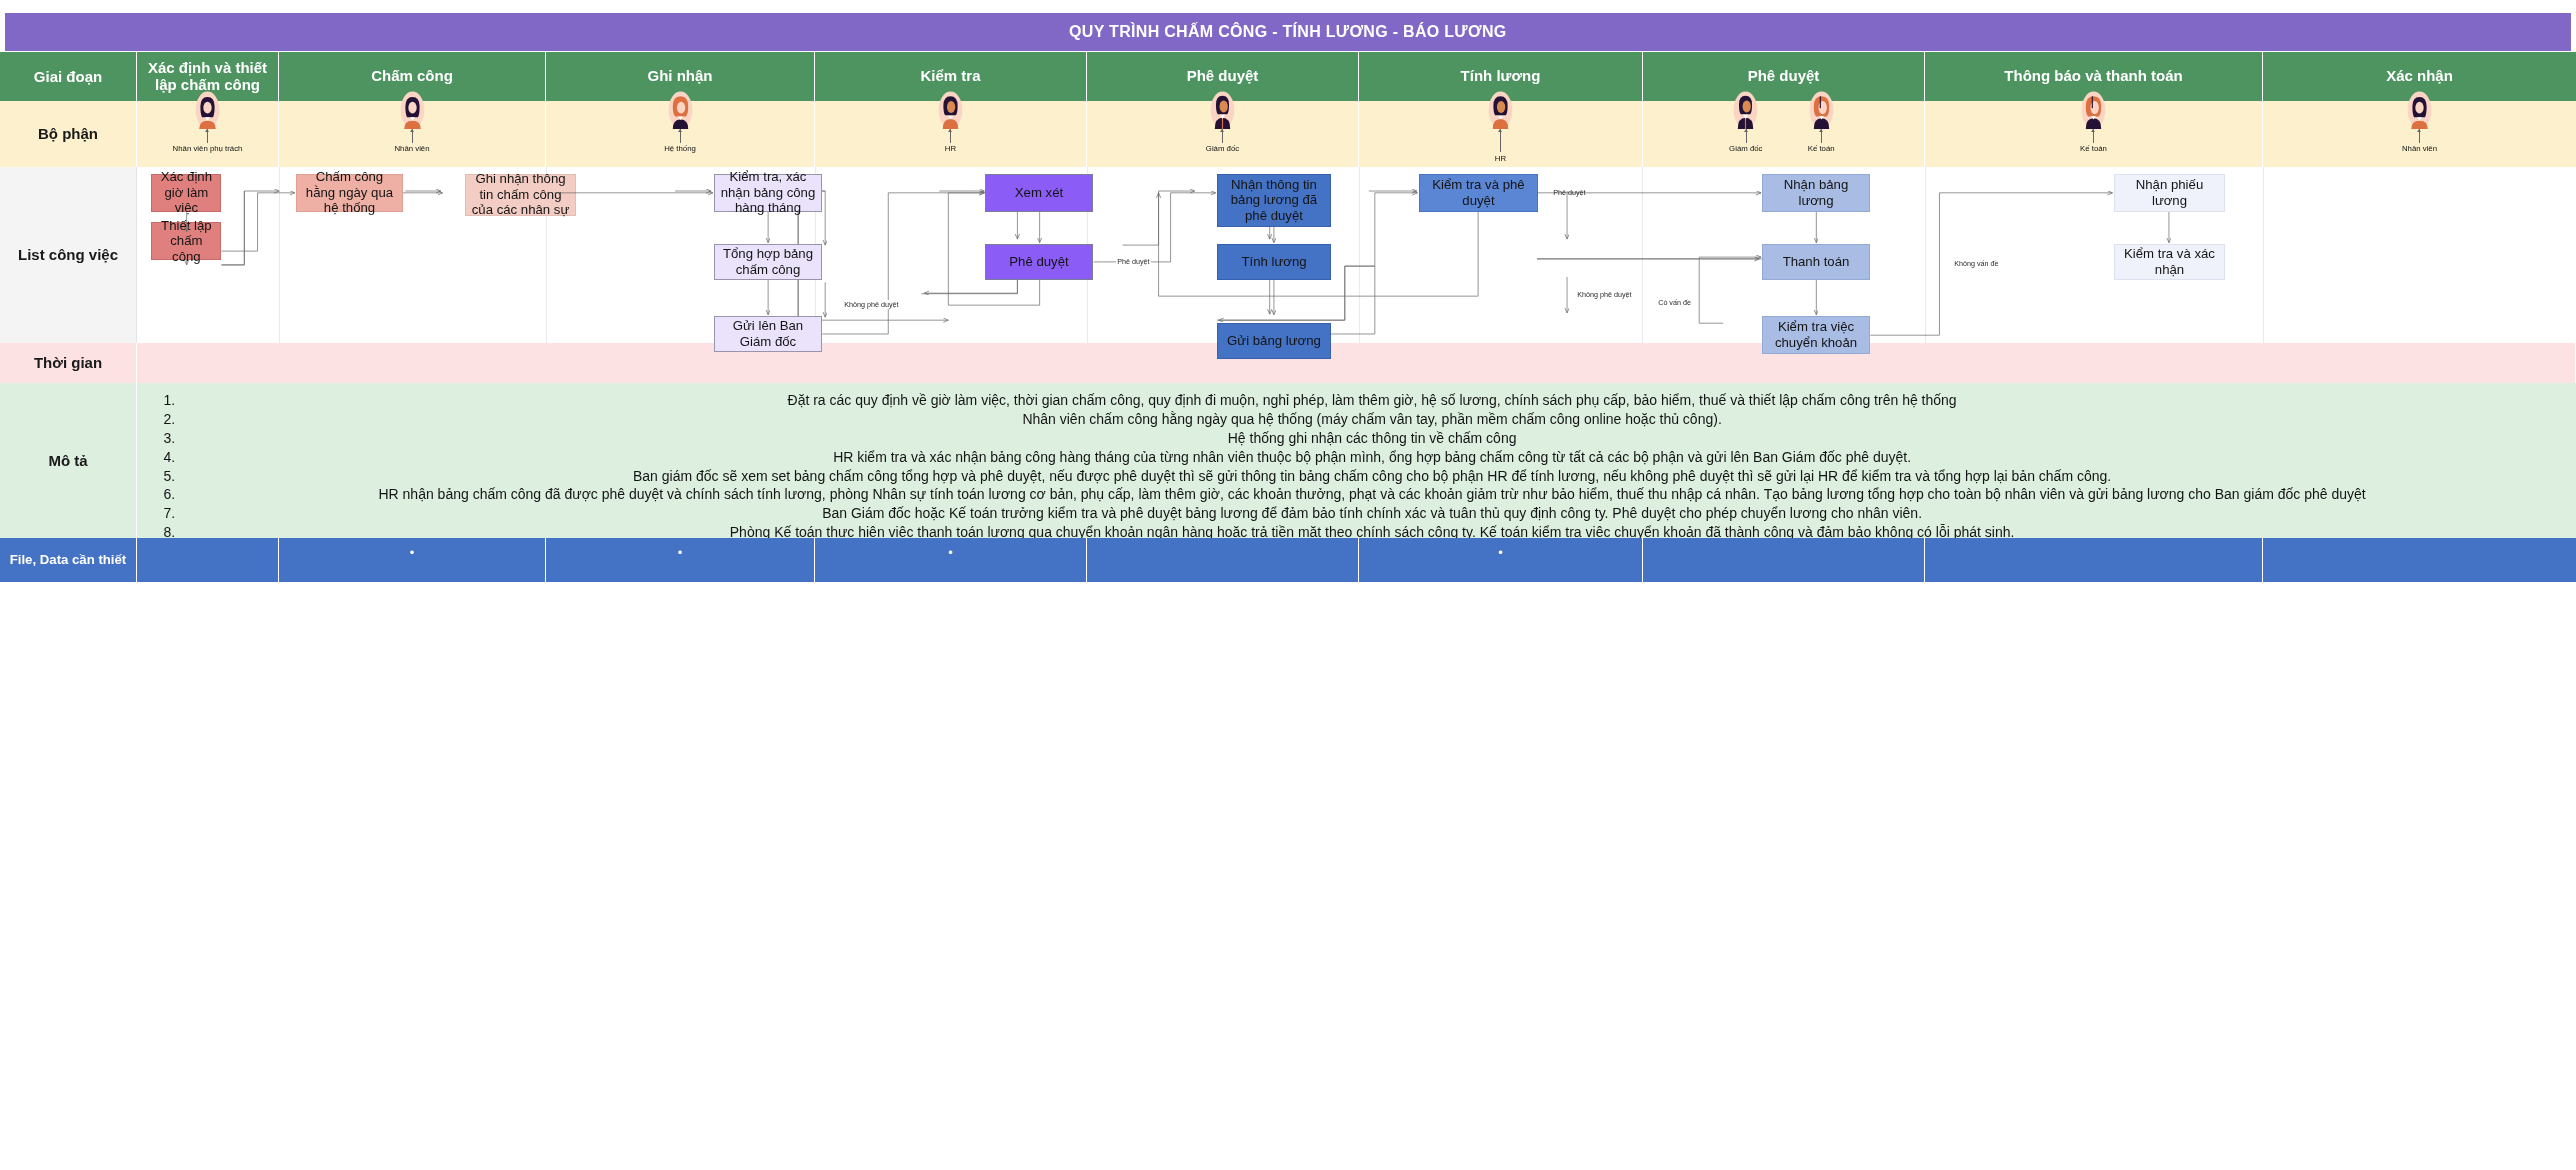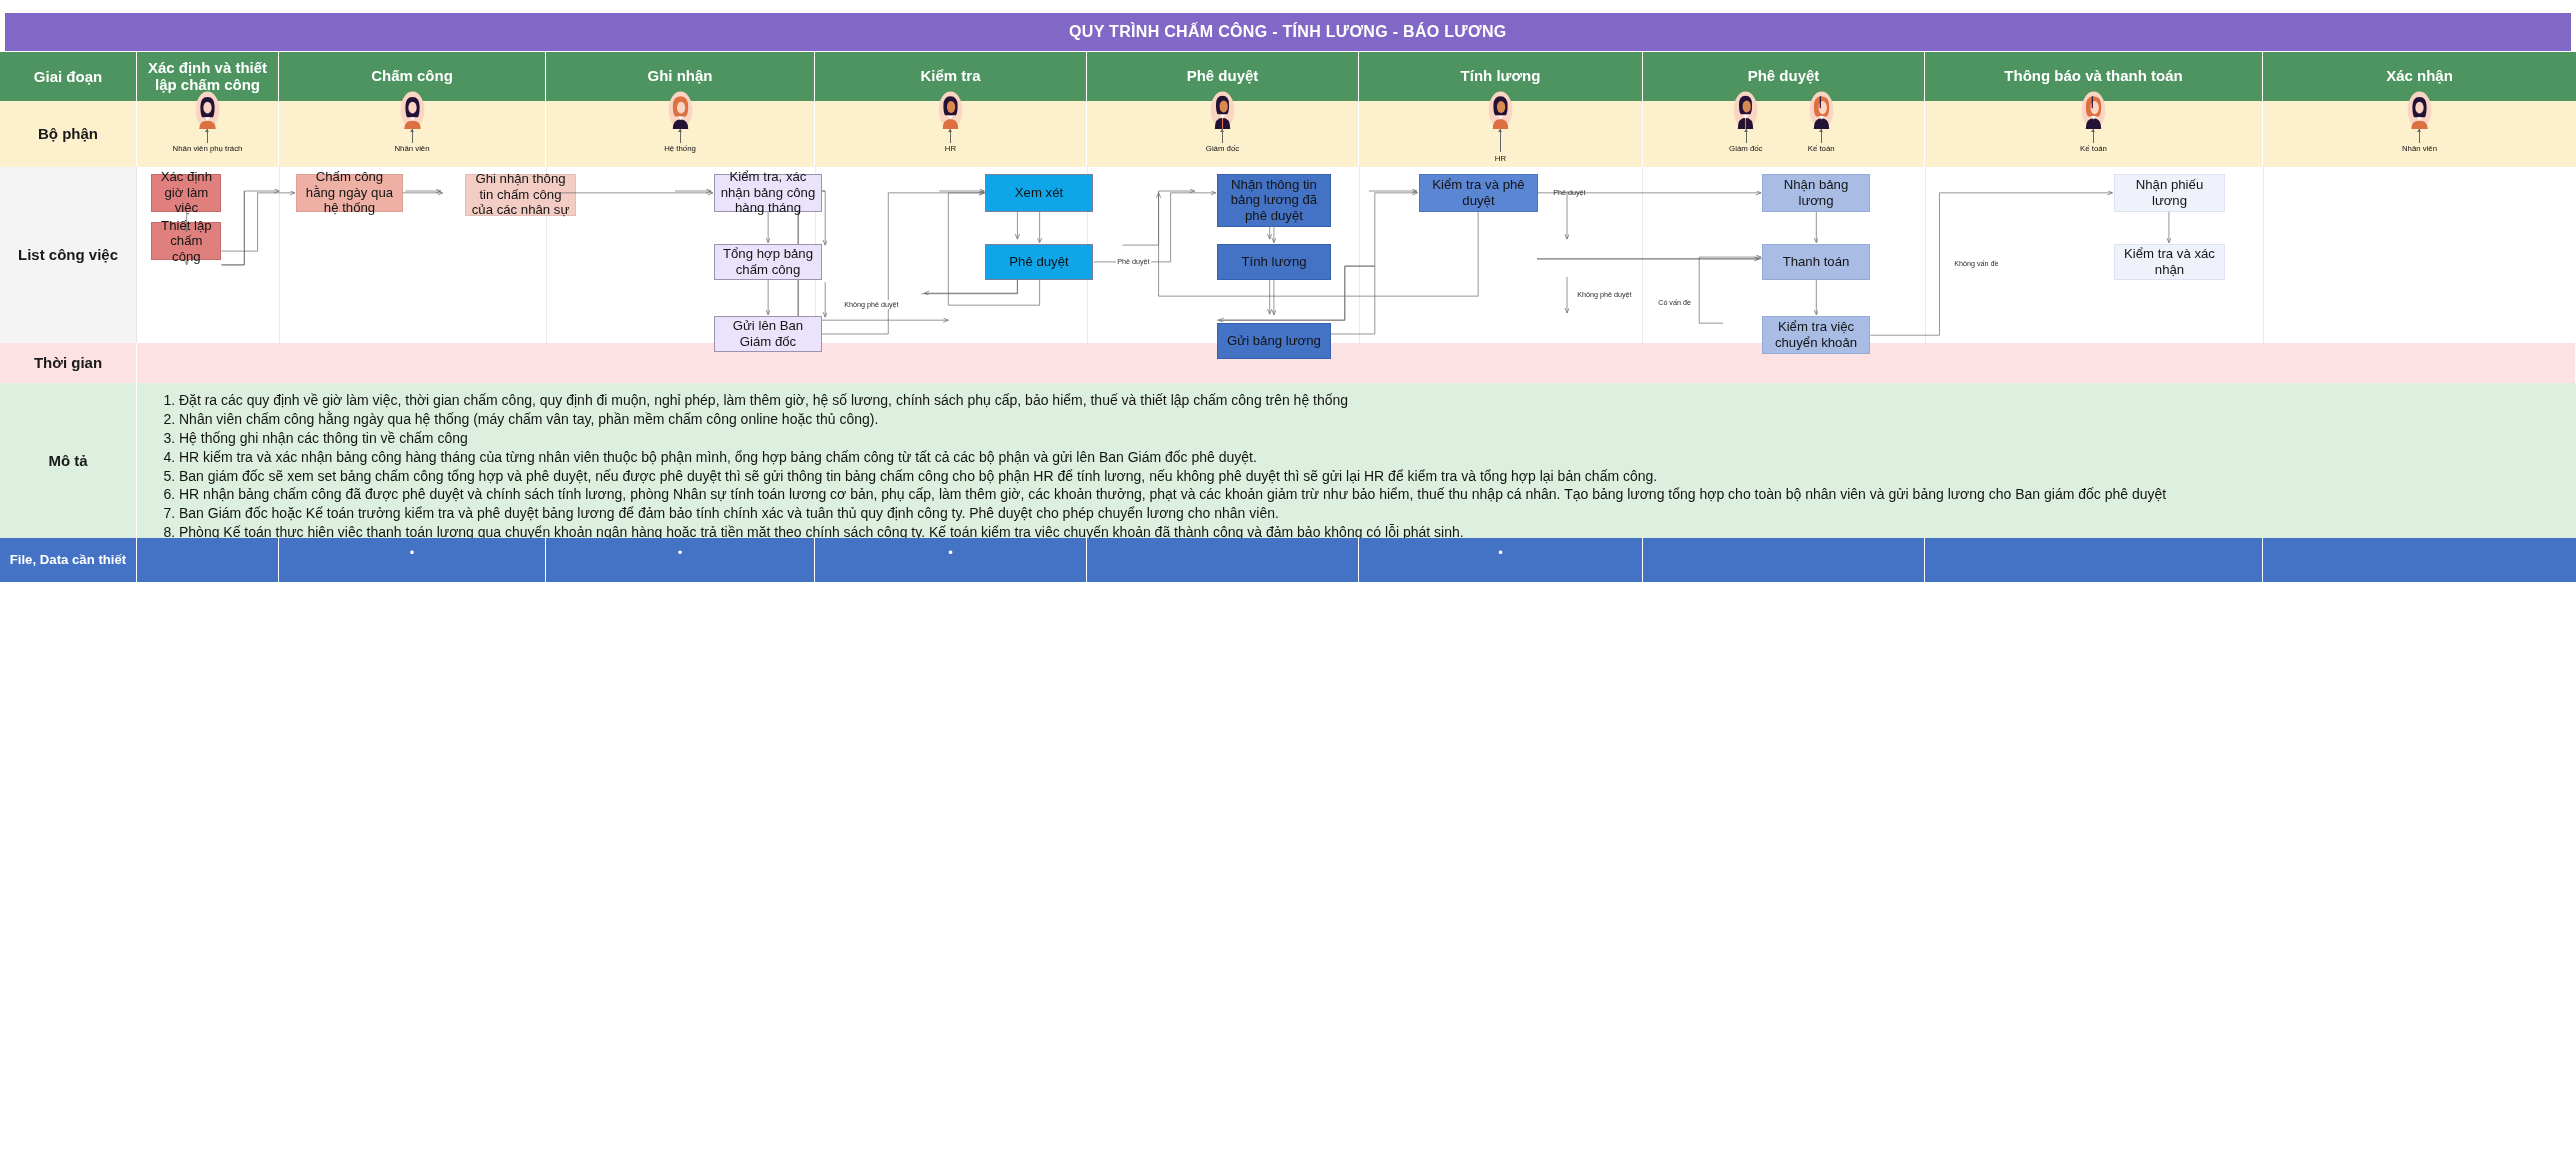--- a/index.html
+++ b/index.html
@@ -105,21 +105,21 @@
     font-size: 13.2px;
     line-height: 1.18;
     color: #141414;
     padding: 1.8px 4.8px;
     border: 0.6px solid #9aa0ac;
   }
   .n-red      { background:#e0807e; border-color:#c76b69; }
   .n-salmon   { background:#eeb0a4; border-color:#deA094; }
   .n-salmon2  { background:#f3cdc4; border-color:#e3bdb4; }
   .n-lilac    { background:#eae3fb; border-color:#9b93ad; }
-  .n-periwin  { background:#0ea5e9; border-color:#7a7f94; }
+  .n-periwin  { background:#8b5cf6; border-color:#7a7f94; }
   .n-blue     { background:#4472c4; border-color:#3761ae; }
   .n-blue2    { background:#5b86d4; border-color:#4a73c0; }
   .n-bluelt   { background:#a8bce4; border-color:#93a9d6; }
   .n-white    { background:#eff2fa; border-color:#dde2f0; }
 
   .edge-label {
     position:absolute;
     font-size: 7.2px;
     color:#2a2a2a;
     background:#ffffff;
@@ -134,21 +134,21 @@
   .time-cell { background:#fde2e4; flex:1; border-right:0.6px solid #ffffff; }
 
   
   .row-desc { height: 155px; }
   .row-desc .rowlabel { background: #ddf0e0; border-right:0.6px solid #ffffff;}
   .desc-cell {
     background: #ddf0e0;
     flex: 1;
     padding: 8.4px 10.8px 6px 21.6px;
   }
-  .desc-cell ol { margin-left: 20.4px; }
+  .desc-cell ol { margin-left: 20.4px; text-align: center; }
   .desc-cell li {
     font-size: 14px;
     line-height: 1.30;
     color: #141414;
     padding-bottom: 0.6px;
   }
 
   
   .row-file { height: 44px; }
   .row-file .rowlabel { background:#4472c4; color:#ffffff; font-size:13.2px; border-right:0.6px solid #ffffff; }

